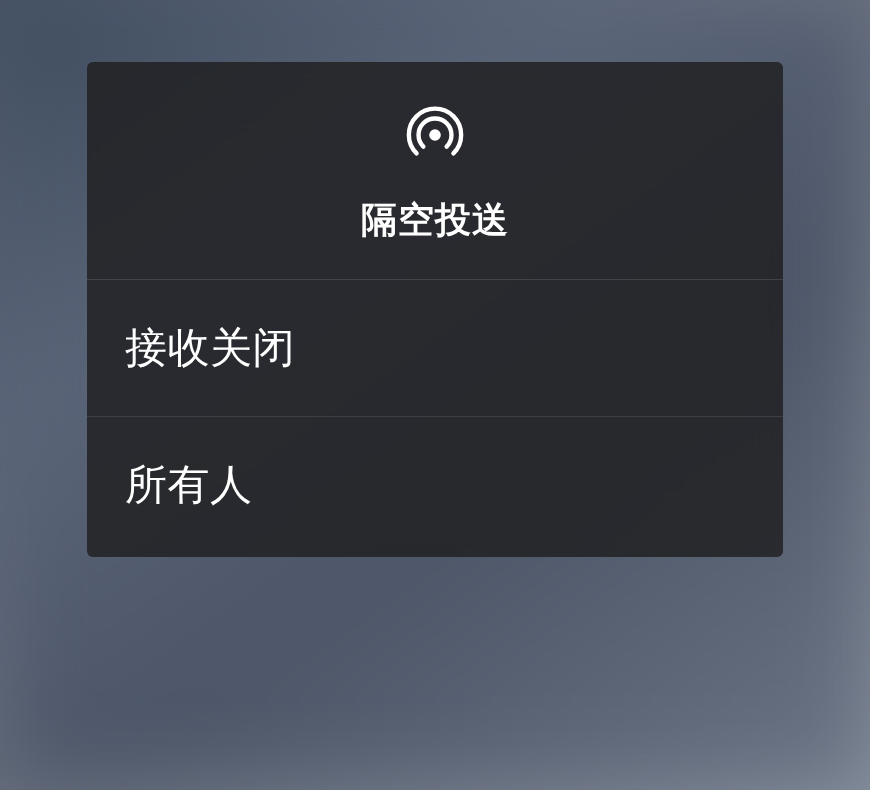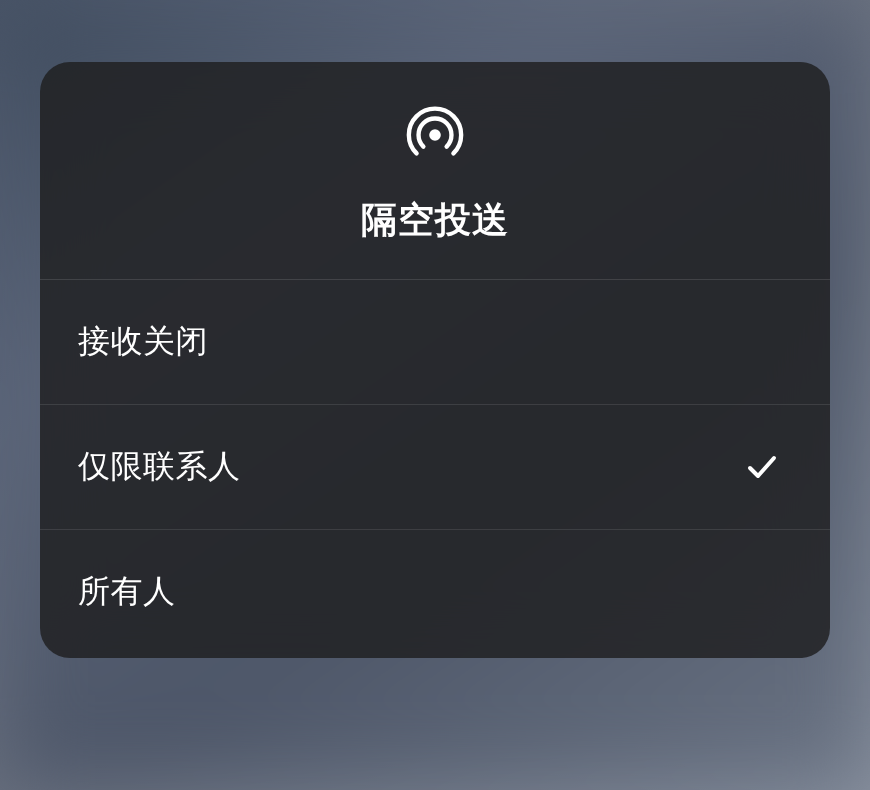--- a/index.html
+++ b/index.html
@@ -22,23 +22,23 @@
       inset: 0;
       background: linear-gradient(145deg, #3d4a5c 0%, #5a6478 30%, #4d5668 60%, #6b7484 100%);
       filter: blur(40px);
     }
     
     .panel {
       position: absolute;
       top: 62px;
       left: 50%;
       transform: translateX(-50%);
-      width: 790px;
+      width: 696px;
       background: rgba(30, 30, 32, 0.82);
-      border-radius: 30px;
+      border-radius: 6px;
       backdrop-filter: blur(30px);
       -webkit-backdrop-filter: blur(30px);
       overflow: hidden;
     }
     
     .panel-header {
       padding: 42px 0 34px;
       display: flex;
       flex-direction: column;
       align-items: center;
@@ -70,21 +70,21 @@
       cursor: pointer;
     }
     
     .option-row:last-child {
       border-bottom: none;
       padding-bottom: 44px;
     }
     
     .option-label {
       color: #ffffff;
-      font-size: 32px;
+      font-size: 42px;
       font-weight: 400;
       letter-spacing: 0.5px;
     }
     
     .checkmark {
       width: 36px;
       height: 36px;
       display: flex;
       align-items: center;
       justify-content: center;
@@ -113,28 +113,20 @@
 
   <div class="option-row">
     <span class="option-label">接收关闭</span>
     <span class="checkmark hidden">
       <svg viewBox="0 0 36 36" width="36" height="36" fill="none" stroke="#ffffff" stroke-width="4" stroke-linecap="round" stroke-linejoin="round">
         <path d="M 6 19 L 14 27 L 30 9"></path>
       </svg>
     </span>
   </div>
 
-  <div class="option-row">
-    <span class="option-label">仅限联系人</span>
-    <span class="checkmark">
-      <svg viewBox="0 0 36 36" width="36" height="36" fill="none" stroke="#ffffff" stroke-width="4" stroke-linecap="round" stroke-linejoin="round">
-        <path d="M 6 19 L 14 27 L 30 9"></path>
-      </svg>
-    </span>
-  </div>
 
   <div class="option-row">
     <span class="option-label">所有人</span>
     <span class="checkmark hidden">
       <svg viewBox="0 0 36 36" width="36" height="36" fill="none" stroke="#ffffff" stroke-width="4" stroke-linecap="round" stroke-linejoin="round">
         <path d="M 6 19 L 14 27 L 30 9"></path>
       </svg>
     </span>
   </div>
 </div>

